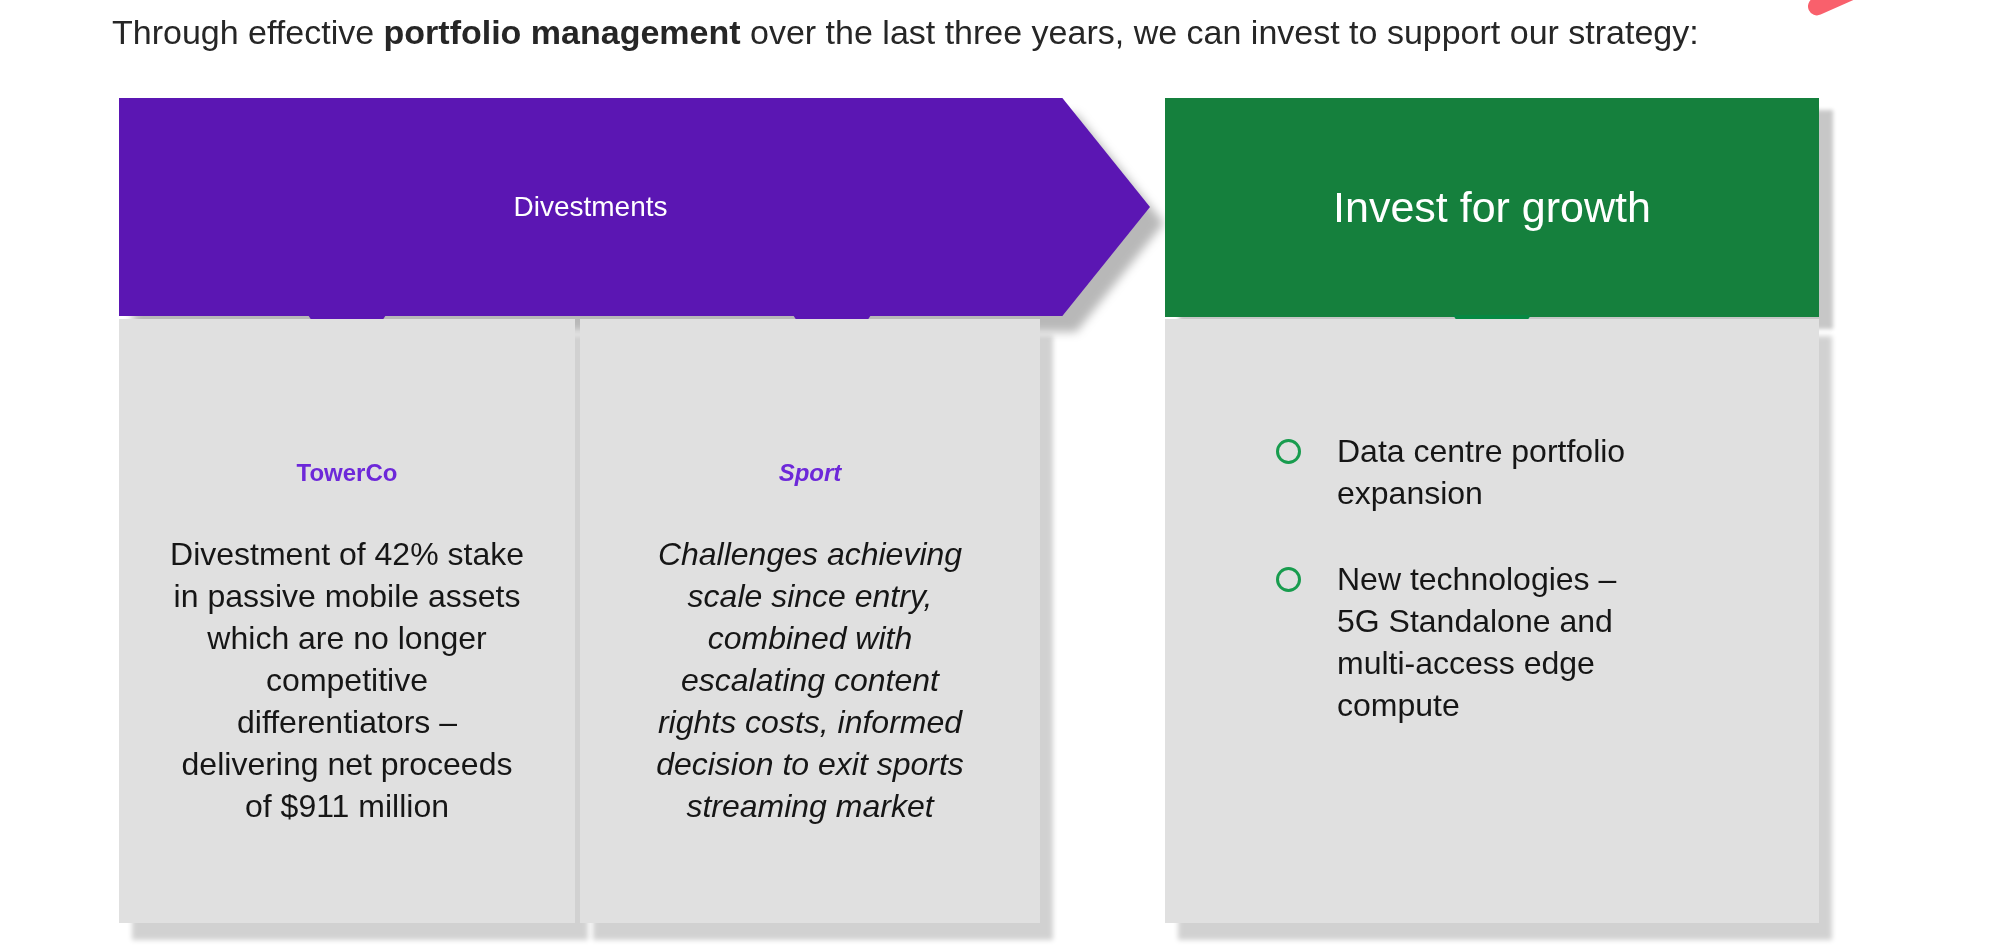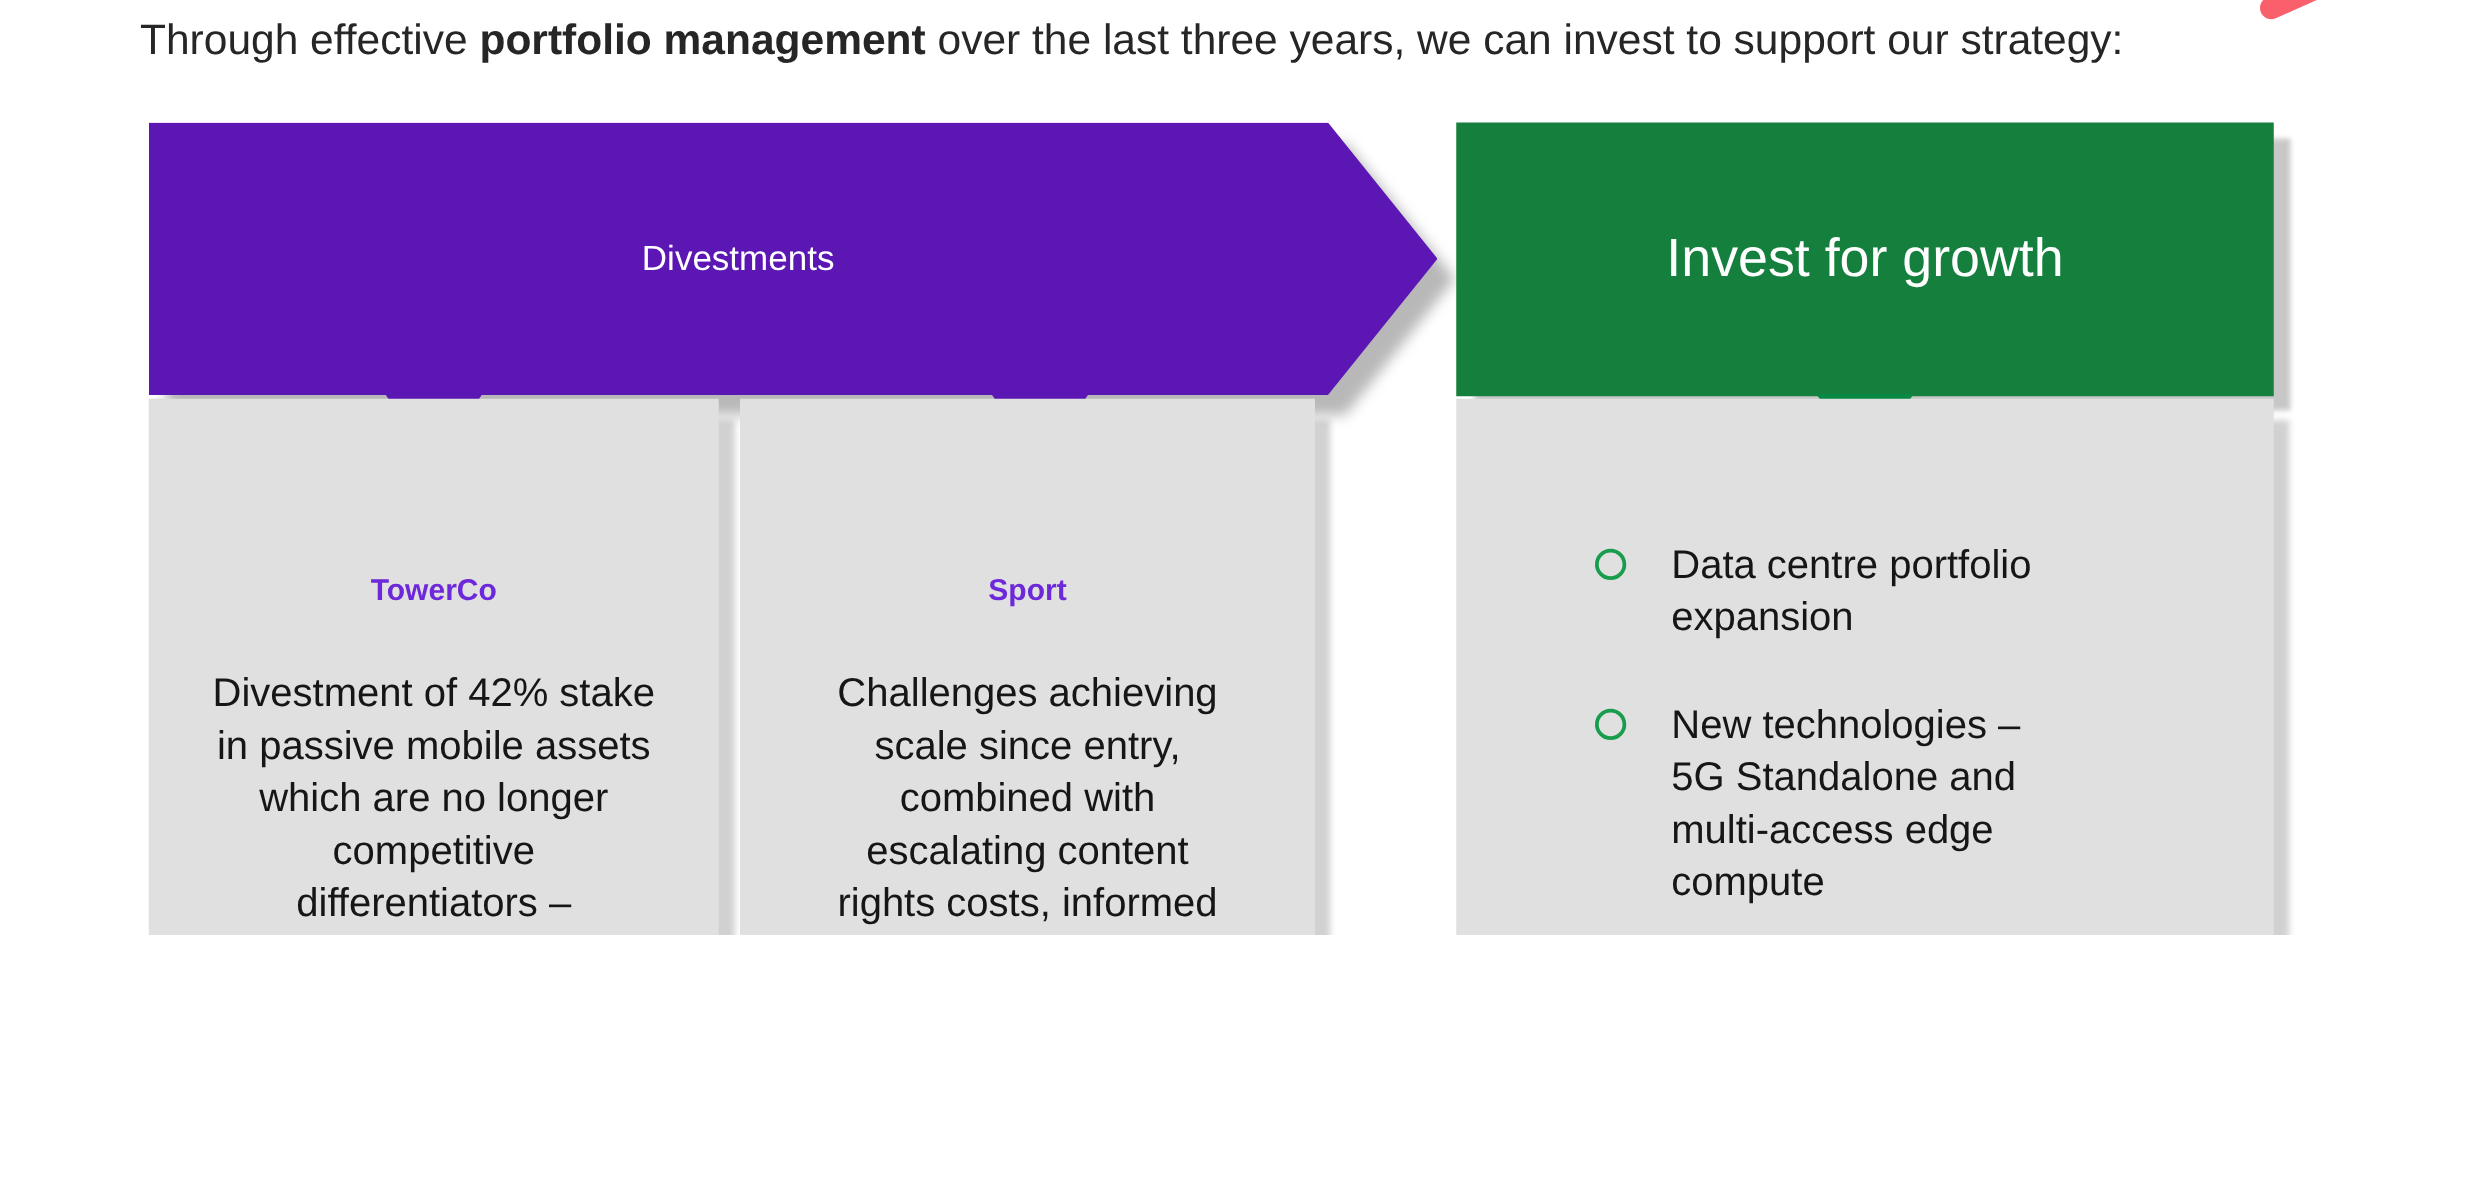--- a/index.html
+++ b/index.html
@@ -1,18 +1,18 @@
 <!DOCTYPE html>
 <html><head>
 <meta charset="utf-8">
 <style>
   html,body{margin:0;padding:0;background:#ffffff;}
   .slide{
     position:relative;
-    width:1991px;height:748px;
+    width:1991px;height:952px;
     background:#ffffff;
     overflow:hidden;
     font-family:"Liberation Sans", sans-serif;
   }
 
   
   .header{
     position:absolute;left:112px;top:9px;
     font-size:34px;line-height:46px;color:#262626;
     white-space:nowrap;
@@ -62,21 +62,21 @@
   .notch.n2{left:793px;}
   .notch.n3{left:1453px;}
 
   
   .card{
     position:absolute;top:319px;height:604px;
     background:#E0E0E0;
     box-shadow:13px 17px 5px rgba(0,0,0,0.18);
   }
   .card.c1{left:119px;width:456px;}
-  .card.c2{left:592px;width:460px;}
+  .card.c2{left:580px;width:460px;font-style:italic;}
   .card.c3{left:1165px;width:654px;}
 
   .card .card-title{
     margin-top:132px;text-align:center;
     font-size:24px;line-height:44px;font-weight:700;color:#6d28d9;
   }
   .card .card-body{
     margin-top:38px;text-align:center;
     font-size:32px;line-height:42px;color:#161616;
     white-space:pre-line;

